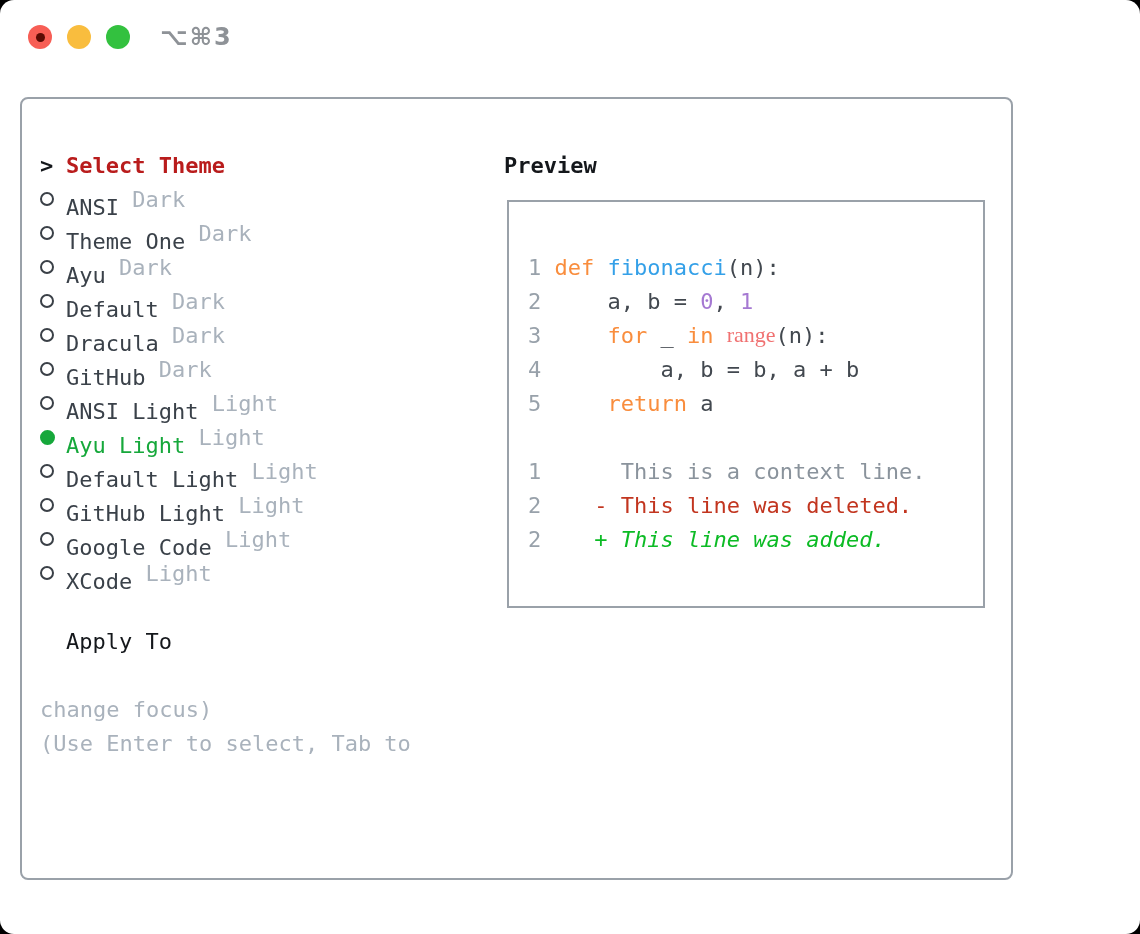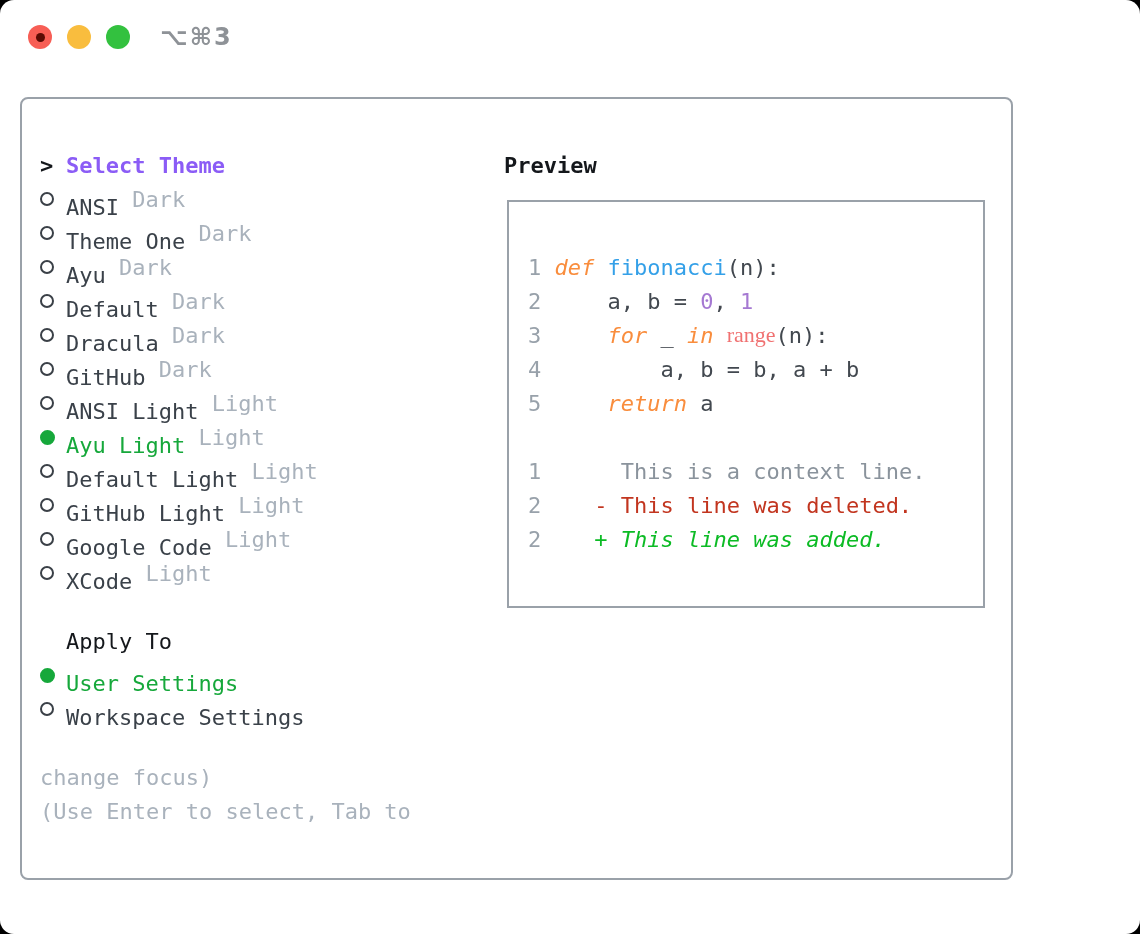--- a/index.html
+++ b/index.html
@@ -26,39 +26,39 @@
   
   .panel{
     position:absolute;left:20px;top:97px;width:993px;height:783px;
     border:2px solid var(--border,#9AA1A9);border-radius:8px;box-sizing:border-box;
     background:#fff;
   }
   .row{height:34px;display:flex;align-items:center;white-space:pre;font-size:22px;}
   .left-col{position:absolute;left:18px;top:49px;}
   .cell{width:26px;display:inline-flex;align-items:center;flex:none;}
   .prompt{font-weight:bold;color:#14171B;}
-  .hname{font-weight:bold;color:#8b5cf6;}
+  .hname{font-weight:bold;color:#b91c1c;}
   .hname2{color:#14171B;}
   .name{color:var(--text,#3A4149);margin-top:16px;}
   .tag{color:var(--muted,#A9B2BC);margin-left:1ch;}
   .option.selected .name{color:var(--sel,#16A83B);text-align:right;}
   .ring{width:14px;height:14px;border:2px solid #3A4047;border-radius:50%;box-sizing:border-box;display:inline-block;}
   .ring.filled{background:var(--sel,#16A83B);border-color:var(--sel,#16A83B);width:15px;height:15px;}
   .hint .row{color:var(--muted,#A9B2BC);}
   
   .pheader{position:absolute;left:482px;top:49px;font-weight:bold;color:#14171B;text-align:right;}
   .preview-box{
     position:absolute;left:485px;top:101px;width:478px;height:408px;
     border:2px solid var(--border,#9AA1A9);box-sizing:border-box;background:#fff;
   }
   .code{padding:48px 0 0 19px;}
   .code .row{font-size:22px;}
   .c-num{color:var(--num,#98A1AA);}
   .c-fg{color:var(--fg,#42484F);}
-  .c-kw{color:var(--kw,#F98D3D);font-style:italic;}
+  .c-kw{color:var(--kw,#F98D3D);}
   .c-fn{color:var(--fn,#34A0E8);}
   .c-lit{color:var(--lit,#A579D2);}
   .c-sp{color:var(--sp,#F07171);font-family:Liberation Serif, serif;}
   .c-ctx{color:var(--ctx,#8A939C);}
   .c-del{color:var(--del,#C2351F);}
   .c-add{color:var(--add,#0CBB25);font-style:italic;}
 </style>
 </head>
 <body>
 
@@ -92,24 +92,20 @@
           <div class="row option selected"><span class="cell"><span class="ring filled"></span></span><span class="name">Ayu Light</span><span class="tag">Light</span></div>
           <div class="row option"><span class="cell"><span class="ring"></span></span><span class="name">Default Light</span><span class="tag">Light</span></div>
           <div class="row option"><span class="cell"><span class="ring"></span></span><span class="name">GitHub Light</span><span class="tag">Light</span></div>
           <div class="row option"><span class="cell"><span class="ring"></span></span><span class="name">Google Code</span><span class="tag">Light</span></div>
           <div class="row option"><span class="cell"><span class="ring"></span></span><span class="name">XCode</span><span class="tag">Light</span></div>
         </div>
       <div class="row"></div>
       <div class="row">
         <span class="cell"></span><span class="hname2">Apply To</span>
       </div>
-      <div id="apply-list">
-          <div class="row option selected"><span class="cell"><span class="ring filled"></span></span><span class="name">User Settings</span></div>
-          <div class="row option"><span class="cell"><span class="ring"></span></span><span class="name">Workspace Settings</span></div>
-        </div>
       <div class="row"></div>
       <div class="hint">
         <div class="row">change focus)</div>
         <div class="row">(Use Enter to select, Tab to</div>
       </div>
     </div>
 
     <div class="row pheader">Preview</div>
 
     <div class="preview-box">

